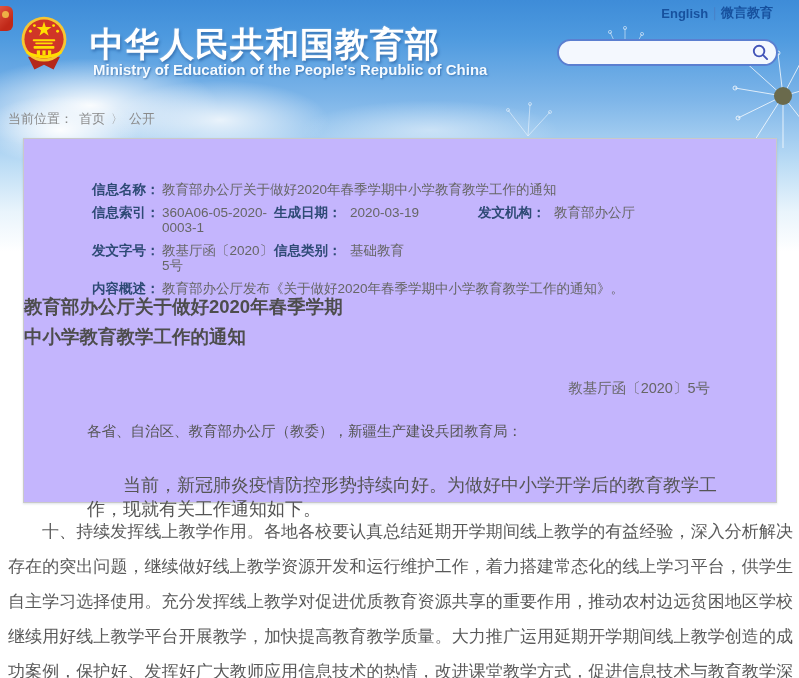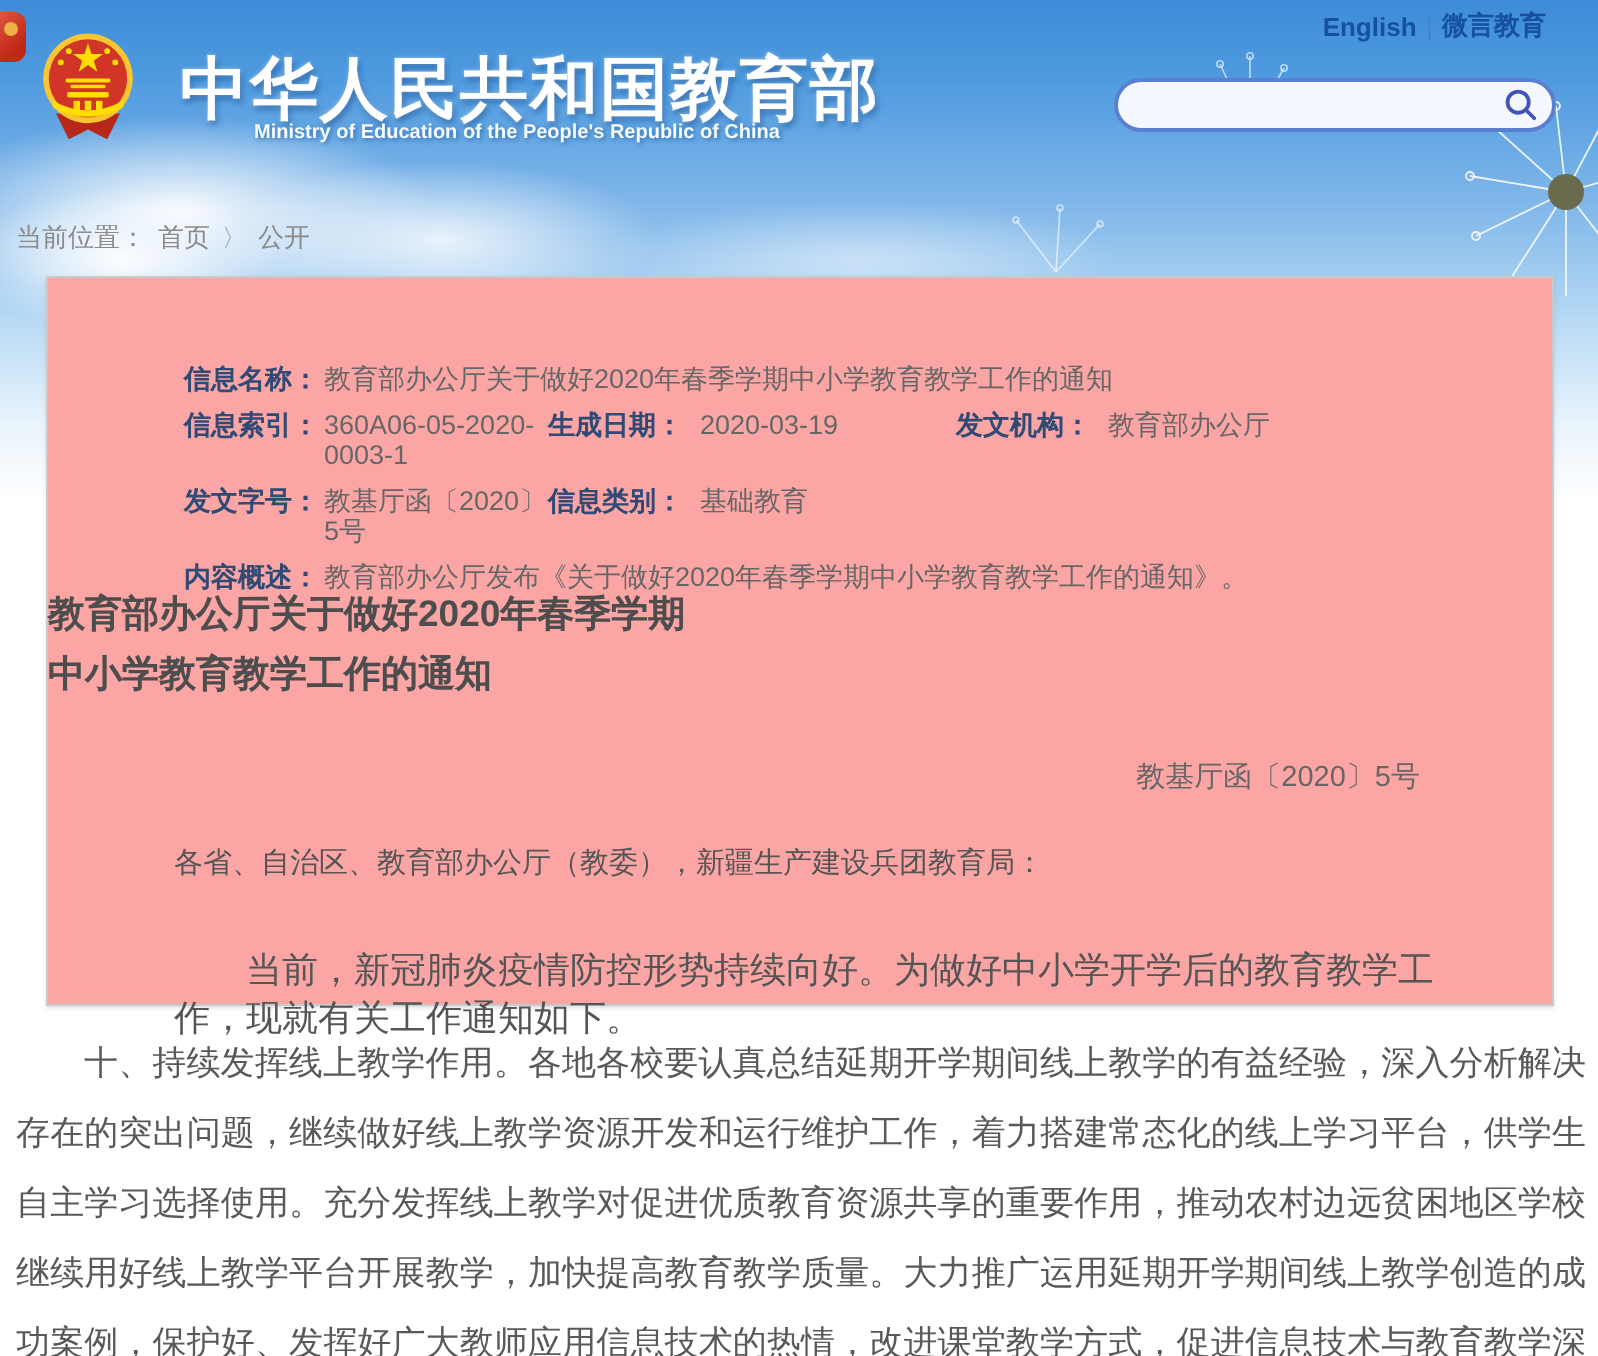--- a/index.html
+++ b/index.html
@@ -39,22 +39,22 @@
   
   .emblem { position:absolute; left:20px; top:15px; }
   .site-title {
     position:absolute; left:90px; top:22px;
     font-size:34px; font-weight:bold; color:#ffffff; letter-spacing:1px;
     text-shadow:1px 2px 3px rgba(23,82,150,.65), 0 0 2px rgba(255,255,255,.5);
     white-space:nowrap;
   }
   .site-subtitle {
     position:absolute; left:93px; top:61px;
-    font-size:10px; font-weight:bold; color:#f4faff;
-    text-shadow:1px 1px 2px rgba(23,82,150,.6); white-space:nowrap;margin-left:34px;
+    font-size:15px; font-weight:bold; color:#f4faff;
+    text-shadow:1px 1px 2px rgba(23,82,150,.6); white-space:nowrap;
   }
   .top-links {
     position:absolute; right:26px; top:4px; display:flex; align-items:center; 
     font-size:13px; font-weight:bold; color:#17519e;
   }
   .top-links a { color:#17519e; text-decoration:none; cursor:pointer; }
   .top-links .divider { color:#4a7cc0; font-weight:normal; }
 
   .search-box {
     position:absolute; left:557px; top:39px; width:221px; height:27px;
@@ -73,21 +73,21 @@
   .breadcrumb {
     position:absolute; left:8px; top:110px; font-size:13px; color:#8a8a8a;
     display:flex; align-items:center; gap:6px;
   }
   .breadcrumb a { color:#8a8a8a; text-decoration:none; cursor:pointer; }
   .breadcrumb .sep { color:#9a9a9a; font-size:12px; }
 
   
   .card {
     position:absolute; left:23px; top:138px; width:754px; height:365px; z-index:2;
-    background:#fca5a5; border:1px solid #c9c9c9;
+    background:#c4b5fd; border:1px solid #c9c9c9;
     box-shadow:0 1px 2px rgba(120,140,160,.25);
   }
   .meta { position:absolute; left:68px; top:43px; right:30px; }
   .meta-row { display:flex; align-items:baseline; margin-bottom:8px; font-size:13.5px; line-height:15px; }
   .meta-row .lbl  { color:#2e4a75; font-weight:bold; flex:none; }
   .w-lbl  { width:70px; }
   .w-v1   { width:112px; color:#666; flex:none; }
   .w-lbl2 { width:76px; }
   .w-v2   { width:128px; color:#666; flex:none; }
   .w-lbl3 { width:76px; }

